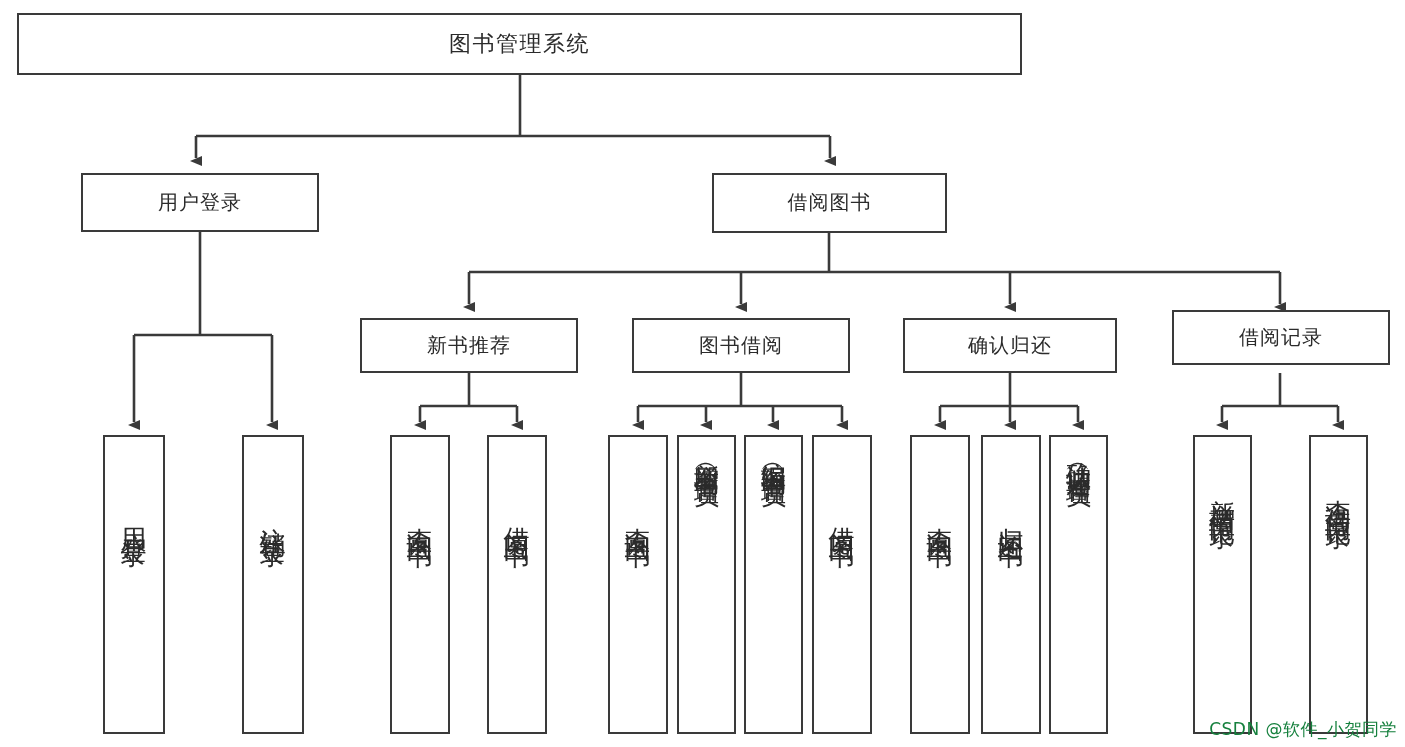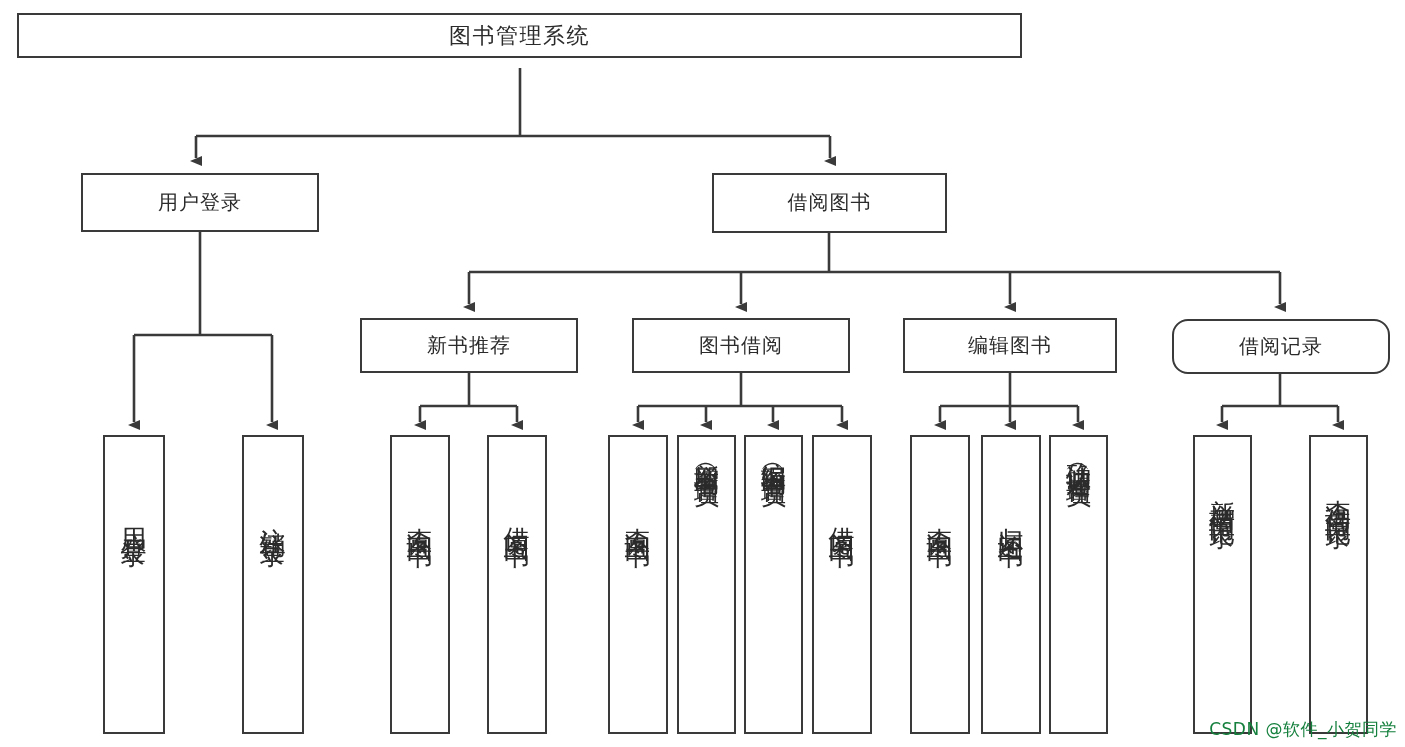--- a/index.html
+++ b/index.html
@@ -112,41 +112,41 @@
       <path d="M1010,406 L1010,422" marker-end="url(#arw)"></path>
       <path d="M1078,406 L1078,422" marker-end="url(#arw)"></path>
 
       <path d="M1280,373 L1280,406"></path>
       <path d="M1222,406 L1338,406"></path>
       <path d="M1222,406 L1222,422" marker-end="url(#arw)"></path>
       <path d="M1338,406 L1338,422" marker-end="url(#arw)"></path>
     </g>
   </svg>
 
-  <div class="node h" id="n-root" style="left:17px;top:13px;width:1005px;height:45px;">
+  <div class="node h" id="n-root" style="left:17px;top:13px;width:1005px;height:62px;">
     <span class="lbl">图书管理系统</span>
   </div>
 
   <div class="node h l2" style="left:81px;top:173px;width:238px;height:59px;">
     <span class="lbl">用户登录</span>
   </div>
   <div class="node h l2" style="left:712px;top:173px;width:235px;height:60px;">
     <span class="lbl">借阅图书</span>
   </div>
 
   <div class="node h l2" style="left:360px;top:318px;width:218px;height:55px;">
     <span class="lbl">新书推荐</span>
   </div>
   <div class="node h l2" style="left:632px;top:318px;width:218px;height:55px;">
     <span class="lbl">图书借阅</span>
   </div>
   <div class="node h l2" style="left:903px;top:318px;width:214px;height:55px;">
-    <span class="lbl">编辑图书</span>
+    <span class="lbl">确认归还</span>
   </div>
-  <div class="node h l2" style="left:1172px;top:319px;width:218px;height:55px;border-radius:16px;">
+  <div class="node h l2" style="left:1172px;top:310px;width:218px;height:55px;">
     <span class="lbl">借阅记录</span>
   </div>
 
   <div class="node v" style="left:103px;top:435px;width:62px;height:299px;padding-top:70px;">
     <span class="lbl">用户登录</span>
   </div>
   <div class="node v" style="left:242px;top:435px;width:62px;height:299px;padding-top:70px;">
     <span class="lbl">注销登录</span>
   </div>
 

